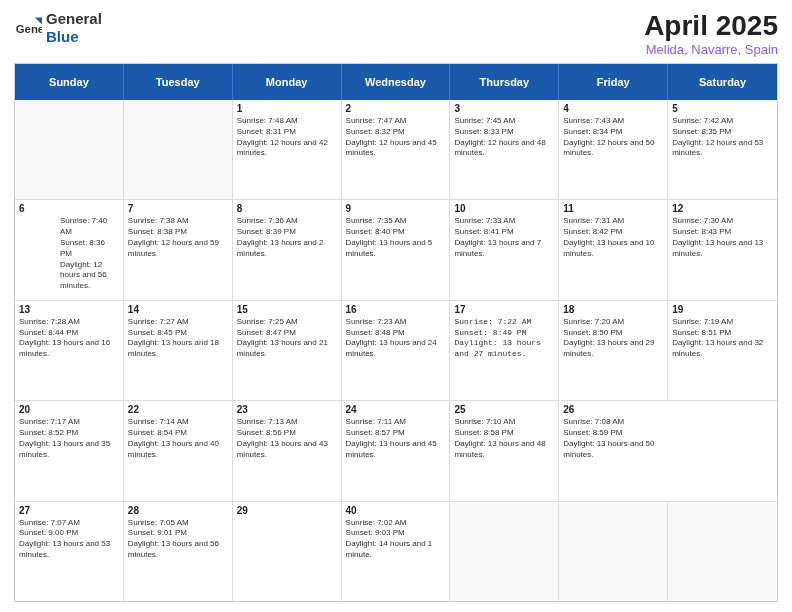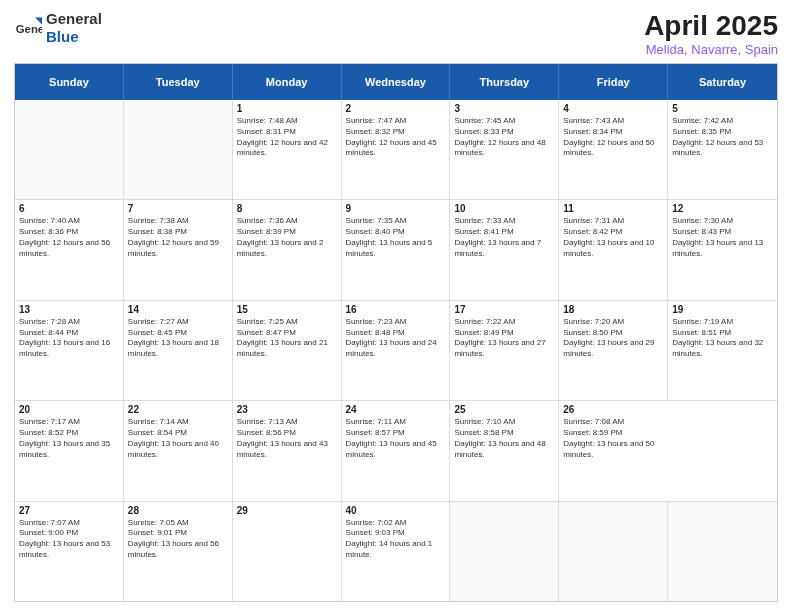--- a/index.html
+++ b/index.html
@@ -167,21 +167,21 @@
           <div class="cal-cell">
             <div class="day-num">5</div>
             <div class="cell-text" style="white-space: pre-line;">Sunrise: 7:42 AM
 Sunset: 8:35 PM
 Daylight: 12 hours and 53 minutes.</div>
           </div>
         </div>
         <div class="cal-row">
           <div class="cal-cell">
             <div class="day-num">6</div>
-            <div class="cell-text" style="white-space: pre-line;">Sunrise: 7:40 AM
+            <div class="cell-text" style="white-space: pre-line; margin-left: 41px;">Sunrise: 7:40 AM
 Sunset: 8:36 PM
 Daylight: 12 hours and 56 minutes.</div>
           </div>
           <div class="cal-cell">
             <div class="day-num">7</div>
             <div class="cell-text" style="white-space: pre-line;">Sunrise: 7:38 AM
 Sunset: 8:38 PM
 Daylight: 12 hours and 59 minutes.</div>
           </div>
           <div class="cal-cell">
@@ -235,21 +235,21 @@
 Daylight: 13 hours and 21 minutes.</div>
           </div>
           <div class="cal-cell">
             <div class="day-num">16</div>
             <div class="cell-text" style="white-space: pre-line;">Sunrise: 7:23 AM
 Sunset: 8:48 PM
 Daylight: 13 hours and 24 minutes.</div>
           </div>
           <div class="cal-cell">
             <div class="day-num">17</div>
-            <div class="cell-text" style="white-space: pre-line;">Sunrise: 7:22 AM
+            <div class="cell-text" style="white-space: pre-line; font-family: Liberation Mono, monospace;">Sunrise: 7:22 AM
 Sunset: 8:49 PM
 Daylight: 13 hours and 27 minutes.</div>
           </div>
           <div class="cal-cell">
             <div class="day-num">18</div>
             <div class="cell-text" style="white-space: pre-line;">Sunrise: 7:20 AM
 Sunset: 8:50 PM
 Daylight: 13 hours and 29 minutes.</div>
           </div>
           <div class="cal-cell">

